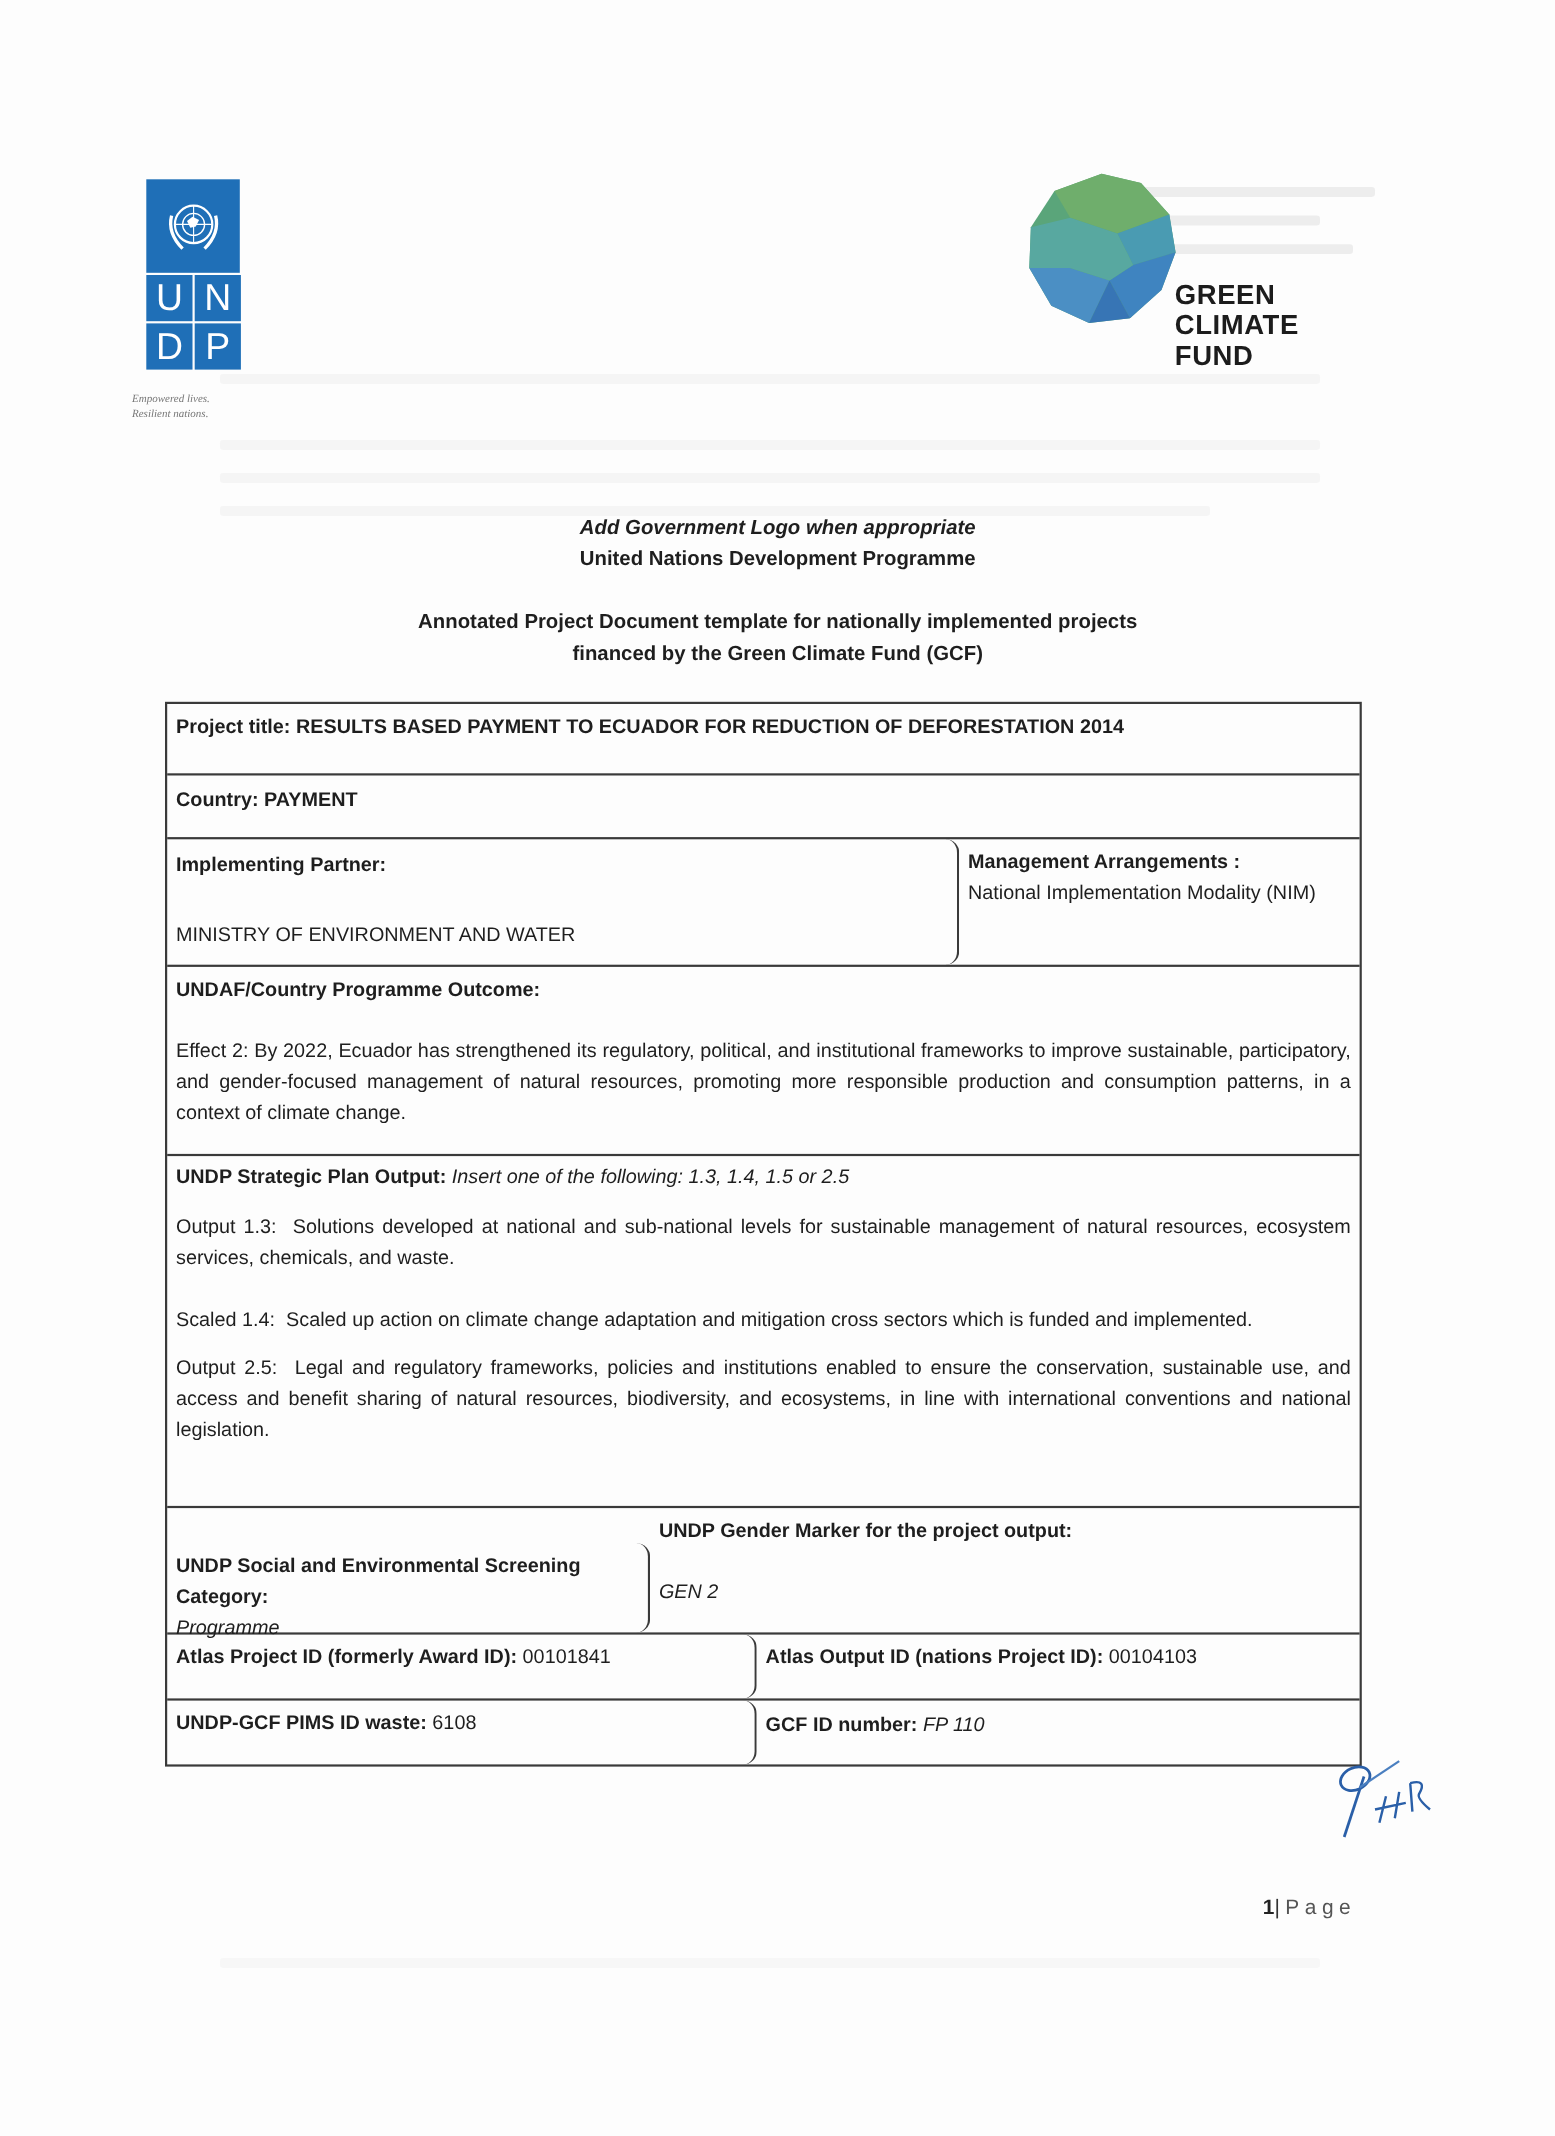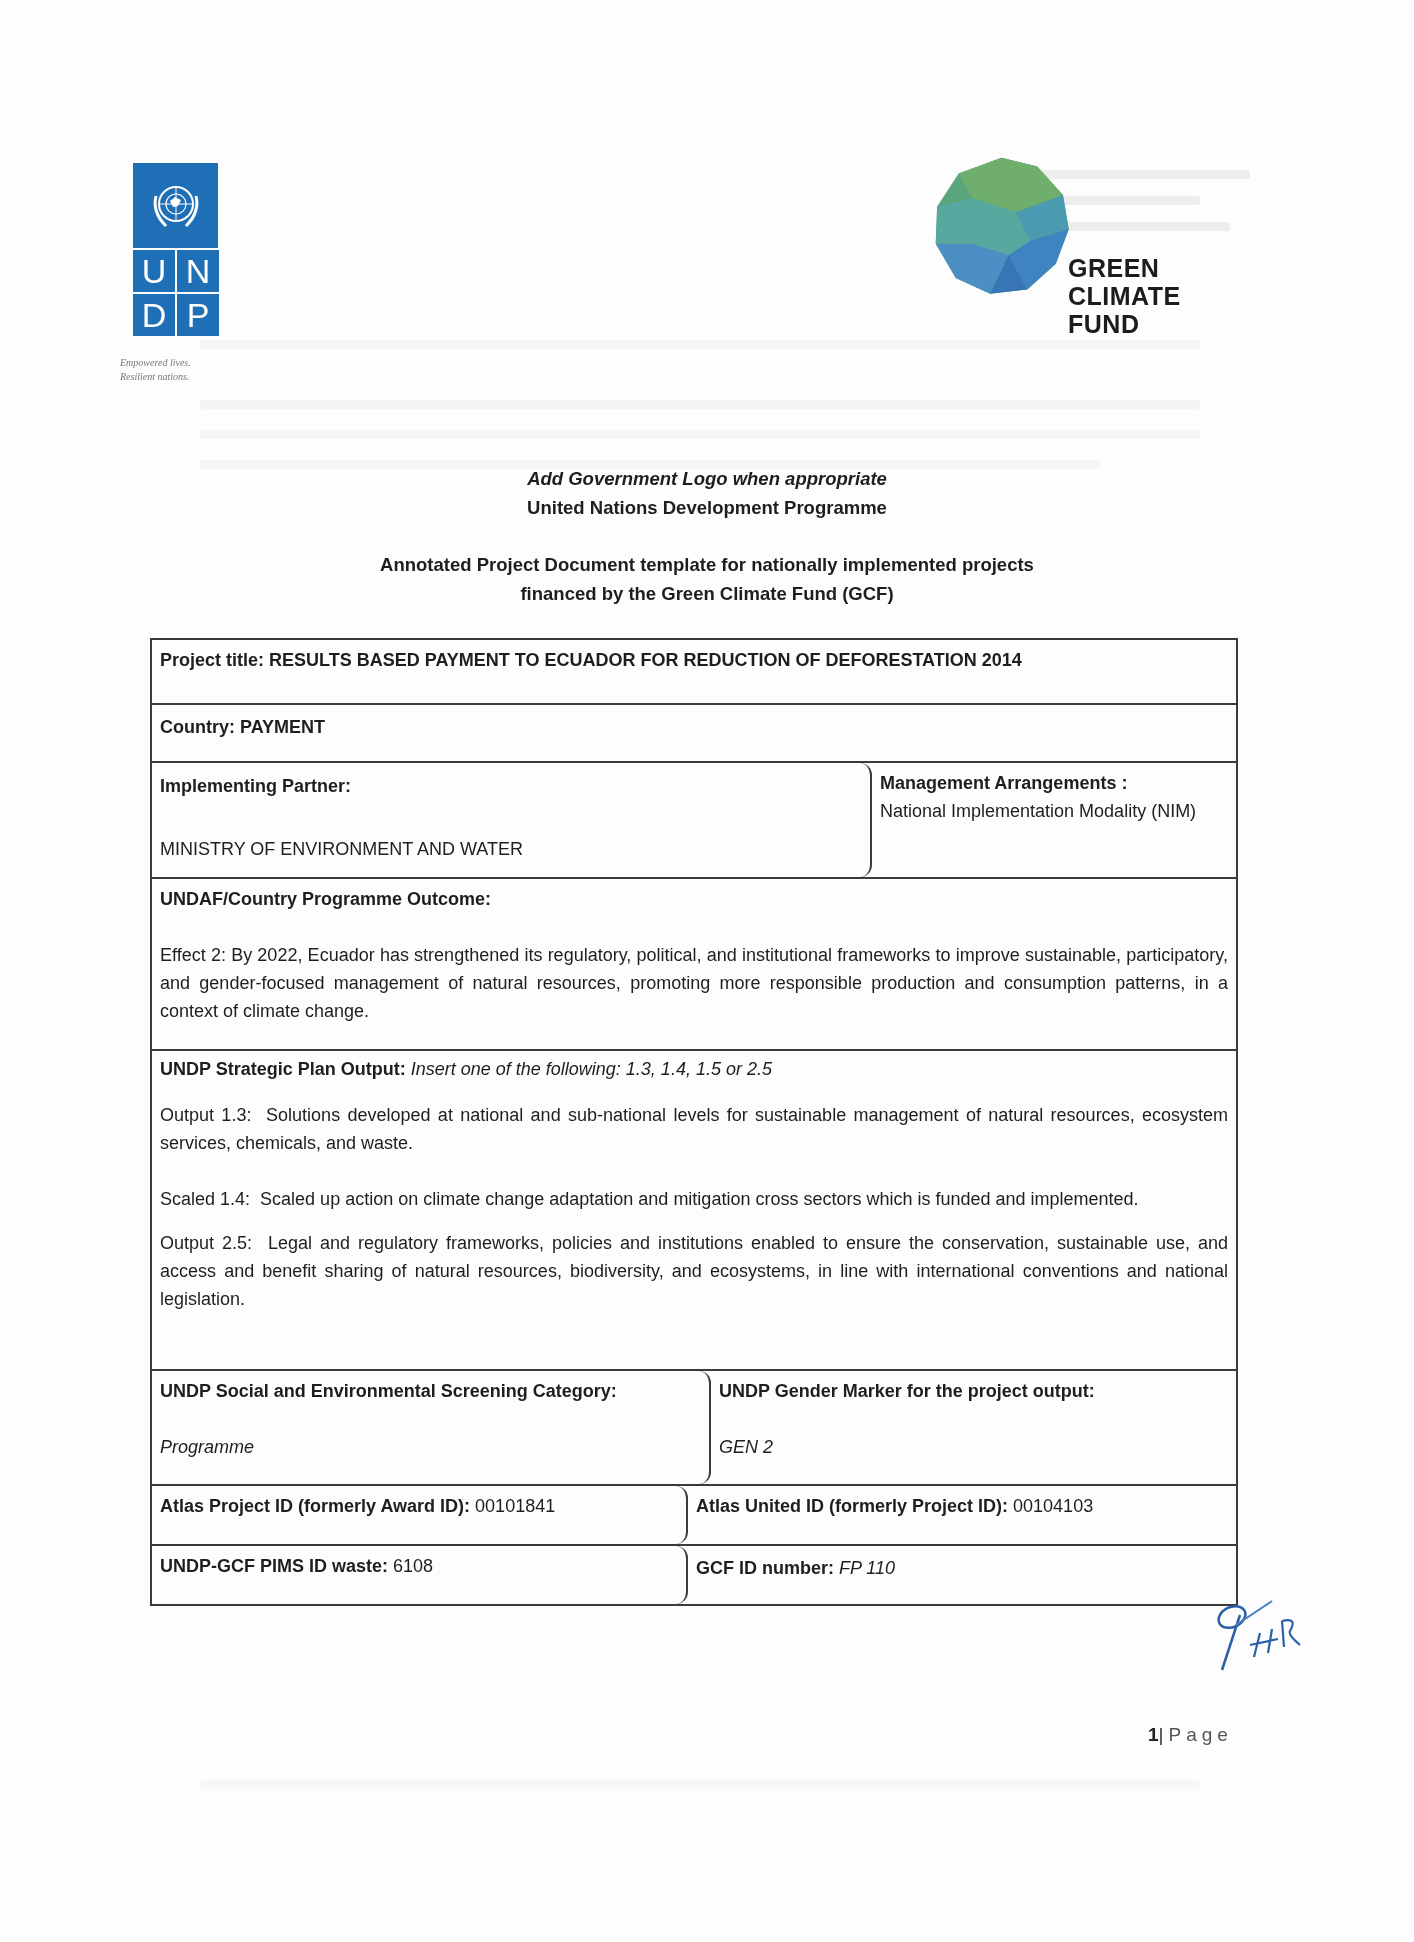--- a/index.html
+++ b/index.html
@@ -143,37 +143,37 @@
         <span>Scaled up action on climate change adaptation and mitigation cross sectors which is funded and implemented.</span>
       </p>
       <p class="para" style="margin-top:16px;">
         <span>Output 2.5:</span>&nbsp;
         <span>Legal and regulatory frameworks, policies and institutions enabled to ensure the conservation, sustainable use, and access and benefit sharing of natural resources, biodiversity, and ecosystems, in line with international conventions and national legislation.</span>
       </p>
     </div>
   </div>
 
   <div class="row split" style="height:115px;">
-    <div class="cell" style="width:559px; position:relative; padding-top:6px;">
+    <div class="cell" style="width:439px; position:relative; padding-top:6px;margin-top:32px;">
       <b class="lbl">UNDP Social and Environmental Screening Category:</b>
       <div class="it" style="position:absolute; top:62px; left:8px;">Programme</div>
     </div>
     <div class="cell" style="flex:1; position:relative; padding-top:6px;">
       <b class="lbl">UNDP Gender Marker for the project output:</b>
       <div class="it" style="position:absolute; top:62px; left:8px;">GEN 2</div>
     </div>
   </div>
 
   <div class="row split" style="height:60px;">
     <div class="cell" style="width:536px; padding-top:6px;">
       <b class="lbl">Atlas Project ID (formerly Award ID):</b>
       <span>00101841</span>
     </div>
     <div class="cell" style="flex:1; padding-top:6px;">
-      <b class="lbl">Atlas United ID (formerly Project ID):</b>
+      <b class="lbl">Atlas Output ID (nations Project ID):</b>
       <span>00104103</span>
     </div>
   </div>
 
   <div class="row split" style="height:58px;">
     <div class="cell" style="width:536px; padding-top:6px;">
       <b class="lbl">UNDP-GCF PIMS ID waste:</b>
       <span>6108</span>
     </div>
     <div class="cell" style="flex:1; padding-top:8px;">

